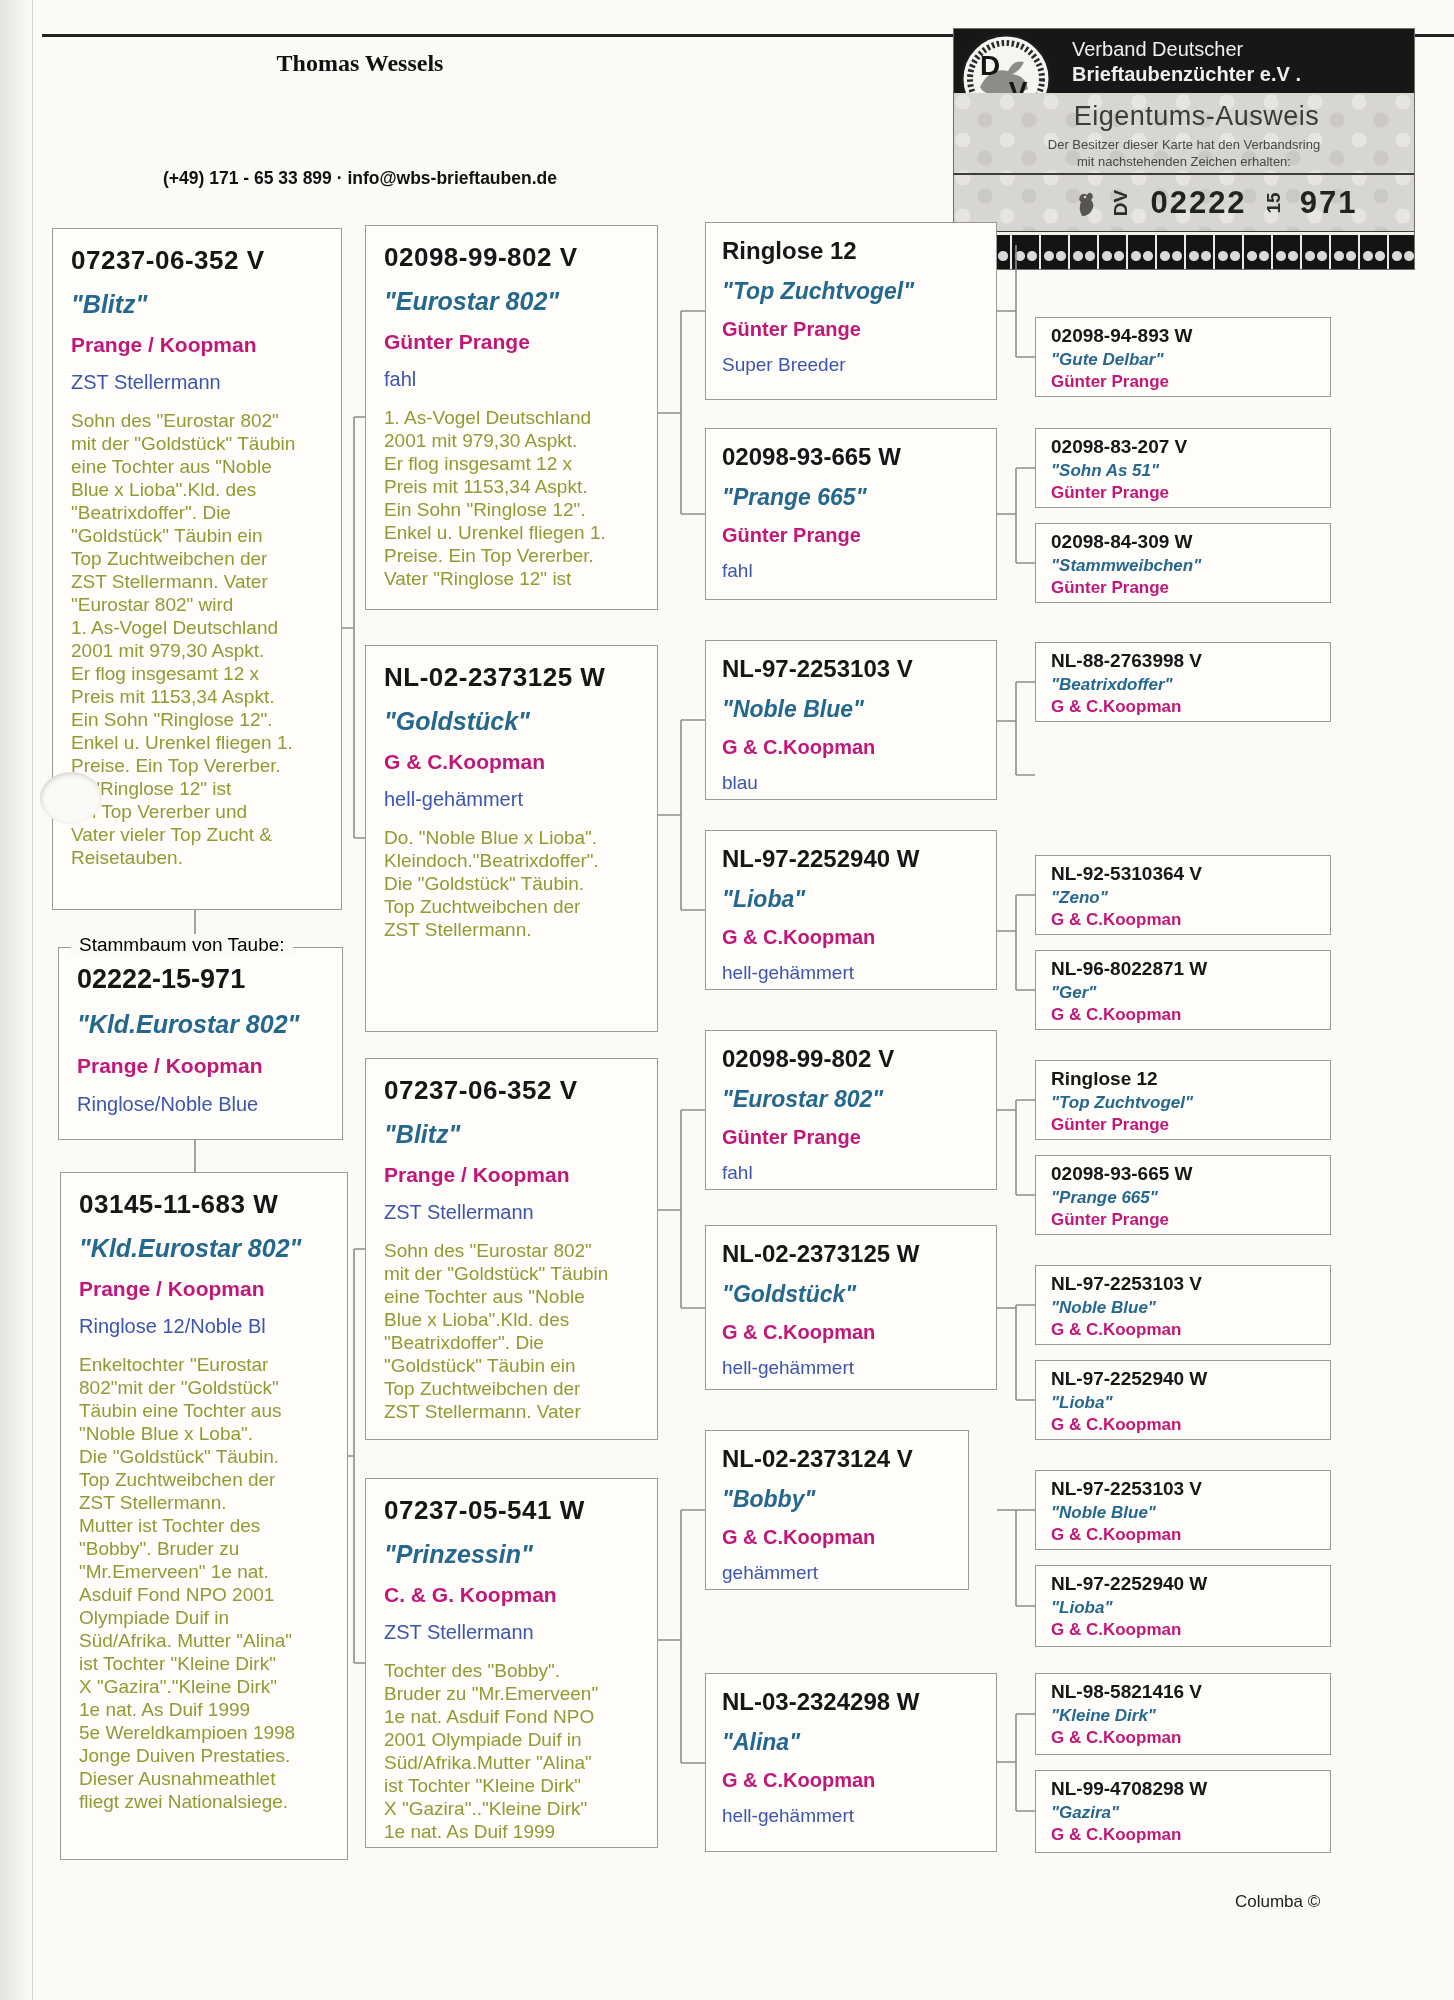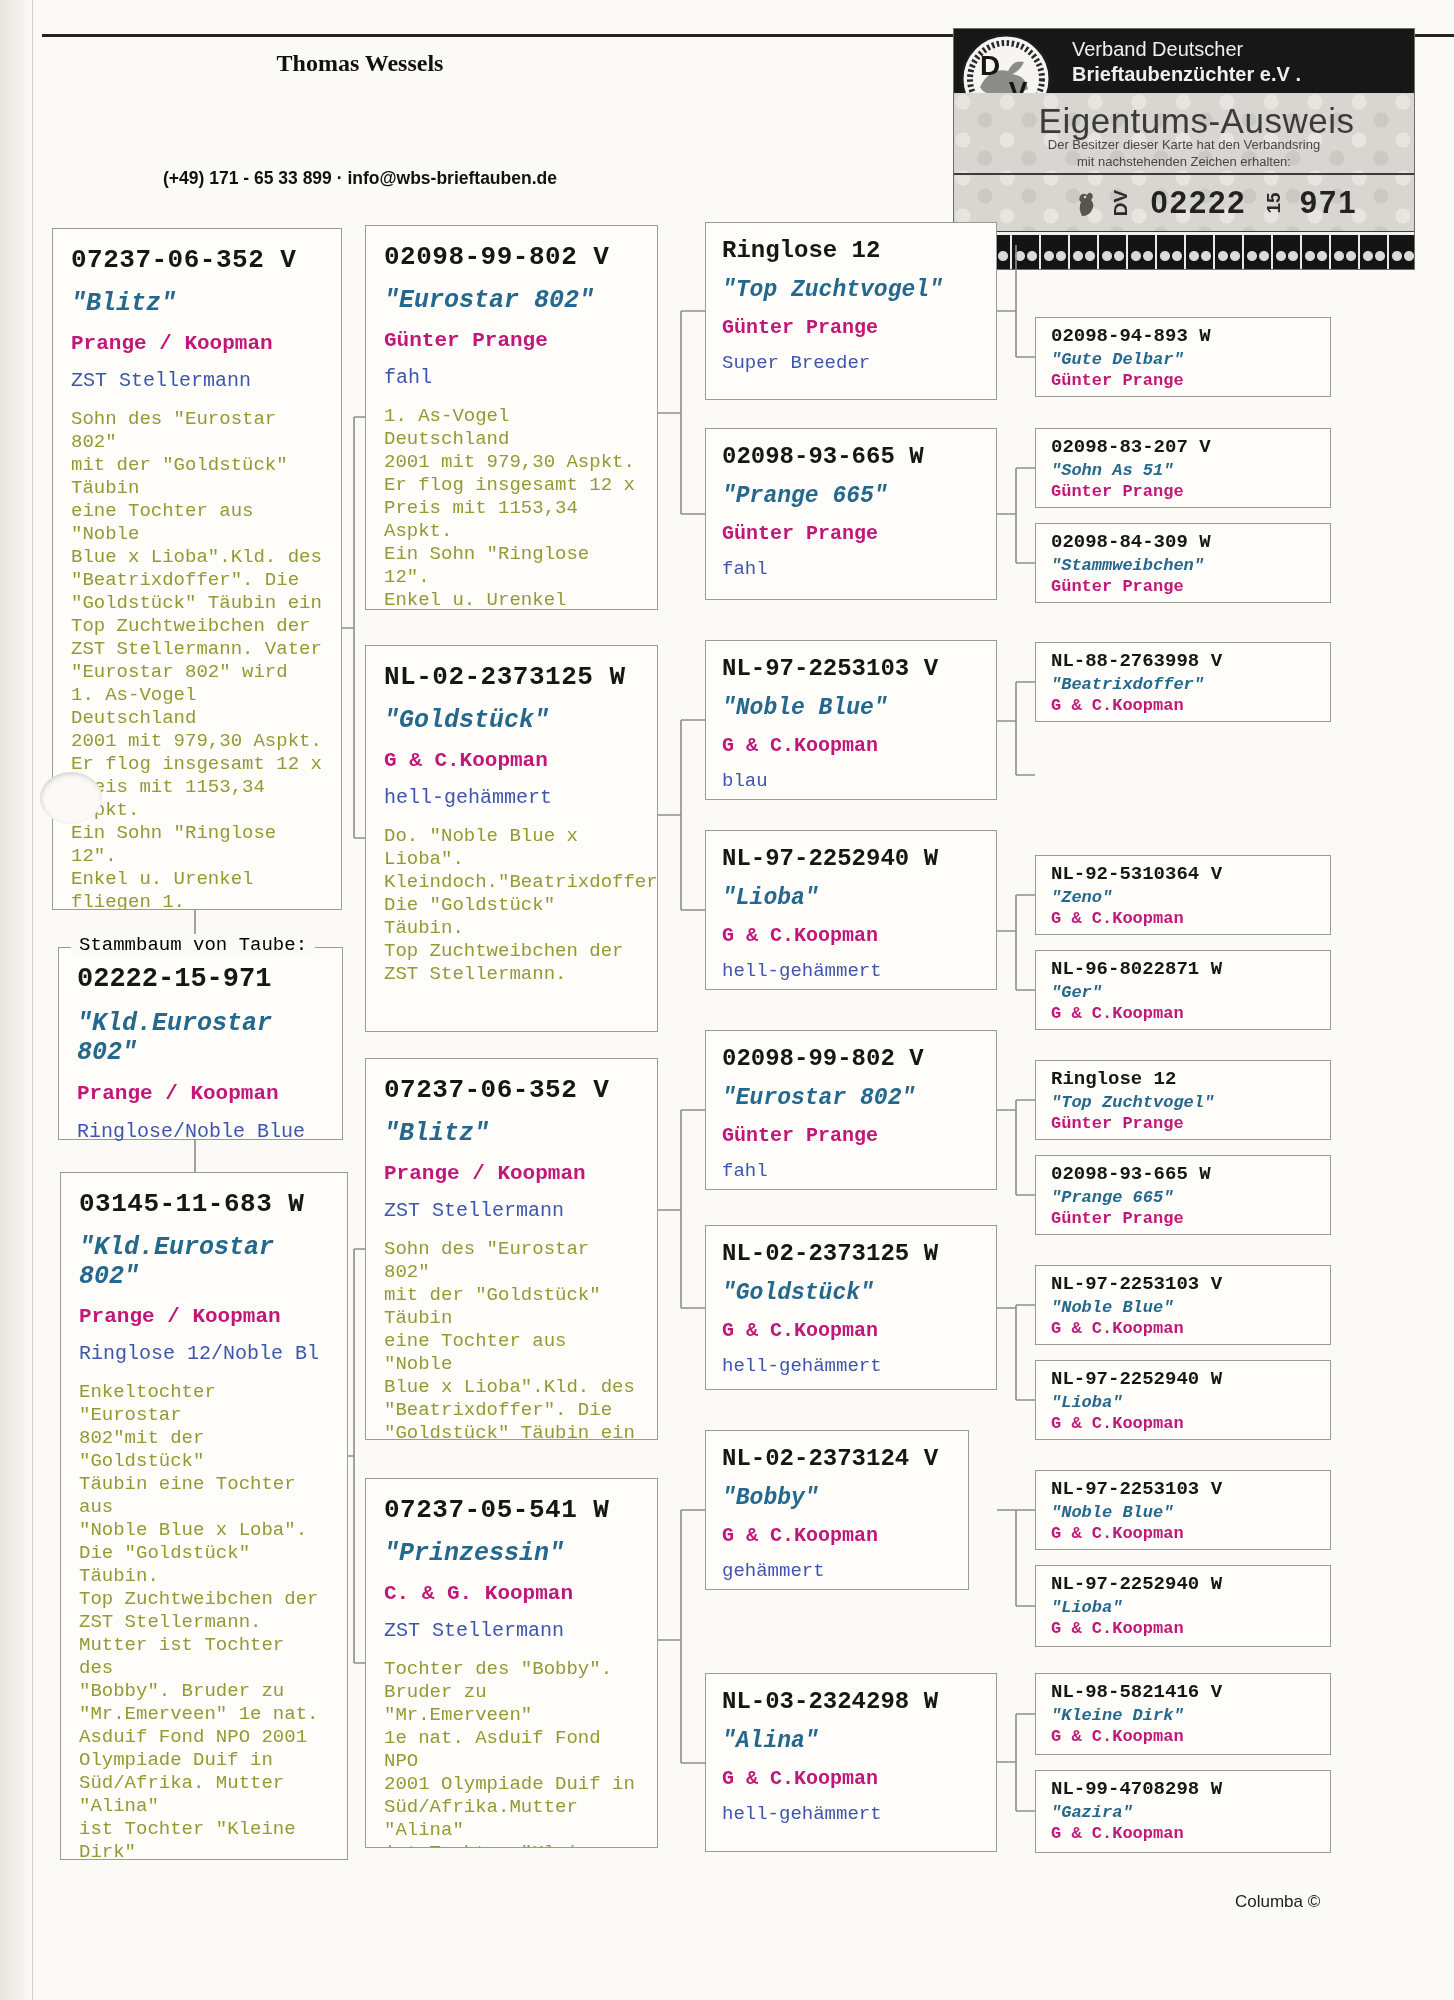--- a/index.html
+++ b/index.html
@@ -28,42 +28,42 @@
   .card-org{position:absolute;left:118px;top:8px;color:#efefef;font-size:20px;line-height:1.25;}
   .card-org .l2{font-weight:bold;}
   .card-logo{position:absolute;left:6px;top:4px;width:92px;height:92px;}
   .card-body{position:absolute;left:0;top:64px;right:0;bottom:34px;
     background-color:#d8d6d0;
     background-image:
       radial-gradient(circle at 9px 9px, #e7e5df 7px, rgba(0,0,0,0) 8px),
       radial-gradient(circle at 31px 27px, #cbc9c3 7px, rgba(0,0,0,0) 8px);
     background-size:44px 38px;}
   .card-title{position:absolute;left:0;right:0;top:8px;text-align:center;
-    font-size:35px;color:#3b3b3b;letter-spacing:.5px;padding-left:25px;}
+    font-size:27px;color:#3b3b3b;letter-spacing:.5px;padding-left:25px;}
   .card-sub{position:absolute;left:0;right:0;top:44px;text-align:center;
     font-size:13px;color:#474747;line-height:1.3;}
   .ring-row{position:absolute;left:0;right:0;top:80px;height:56px;
     border-top:2px solid #3c3c3c;border-bottom:2px solid #3c3c3c;
     display:flex;align-items:center;}
   .ring-row .pigeon{margin-left:120px;}
   .ring-vert{display:inline-block;transform:rotate(-90deg);
     font-weight:bold;font-size:19px;color:#2b2b2b;margin:0 8px;}
   .ring-num{font-size:31px;font-weight:bold;color:#222;letter-spacing:2px;margin:0 8px;}
   .card-strip{position:absolute;left:0;right:0;bottom:0;height:34px;
     background-color:#141414;
     background-image:
       radial-gradient(circle at 8px 21px, #d9d9d9 4.5px, rgba(0,0,0,0) 5.5px),
       radial-gradient(circle at 20px 21px, #d9d9d9 4.5px, rgba(0,0,0,0) 5.5px),
       repeating-linear-gradient(90deg, rgba(0,0,0,0) 0 27px, #e9e9e9 27px 29px);
     background-size:29px 34px,29px 34px,29px 34px;
     border-top:3px solid #f2f1ec;}
 
   
   .pbox{position:absolute;background:#fefdfa;border:1px solid #9b9a94;
-    box-sizing:border-box;overflow:hidden;font-family:Liberation Mono, monospace;}
+    box-sizing:border-box;overflow:hidden;}
   .large{padding:16px 18px;}
   .mid{padding:14px 16px;}
   .small{padding:7px 15px;}
   .ring{font-weight:bold;color:#161616;}
   .bname{font-weight:bold;font-style:italic;color:#25688e;}
   .breeder{font-weight:bold;color:#c01878;}
   .strain{color:#3d55ad;}
   .desc{color:#929a33;white-space:pre-line;}
   .large .ring{font-size:26px;margin-bottom:14px;letter-spacing:.5px;}
   .large .bname{font-size:25px;margin-bottom:14px;}

